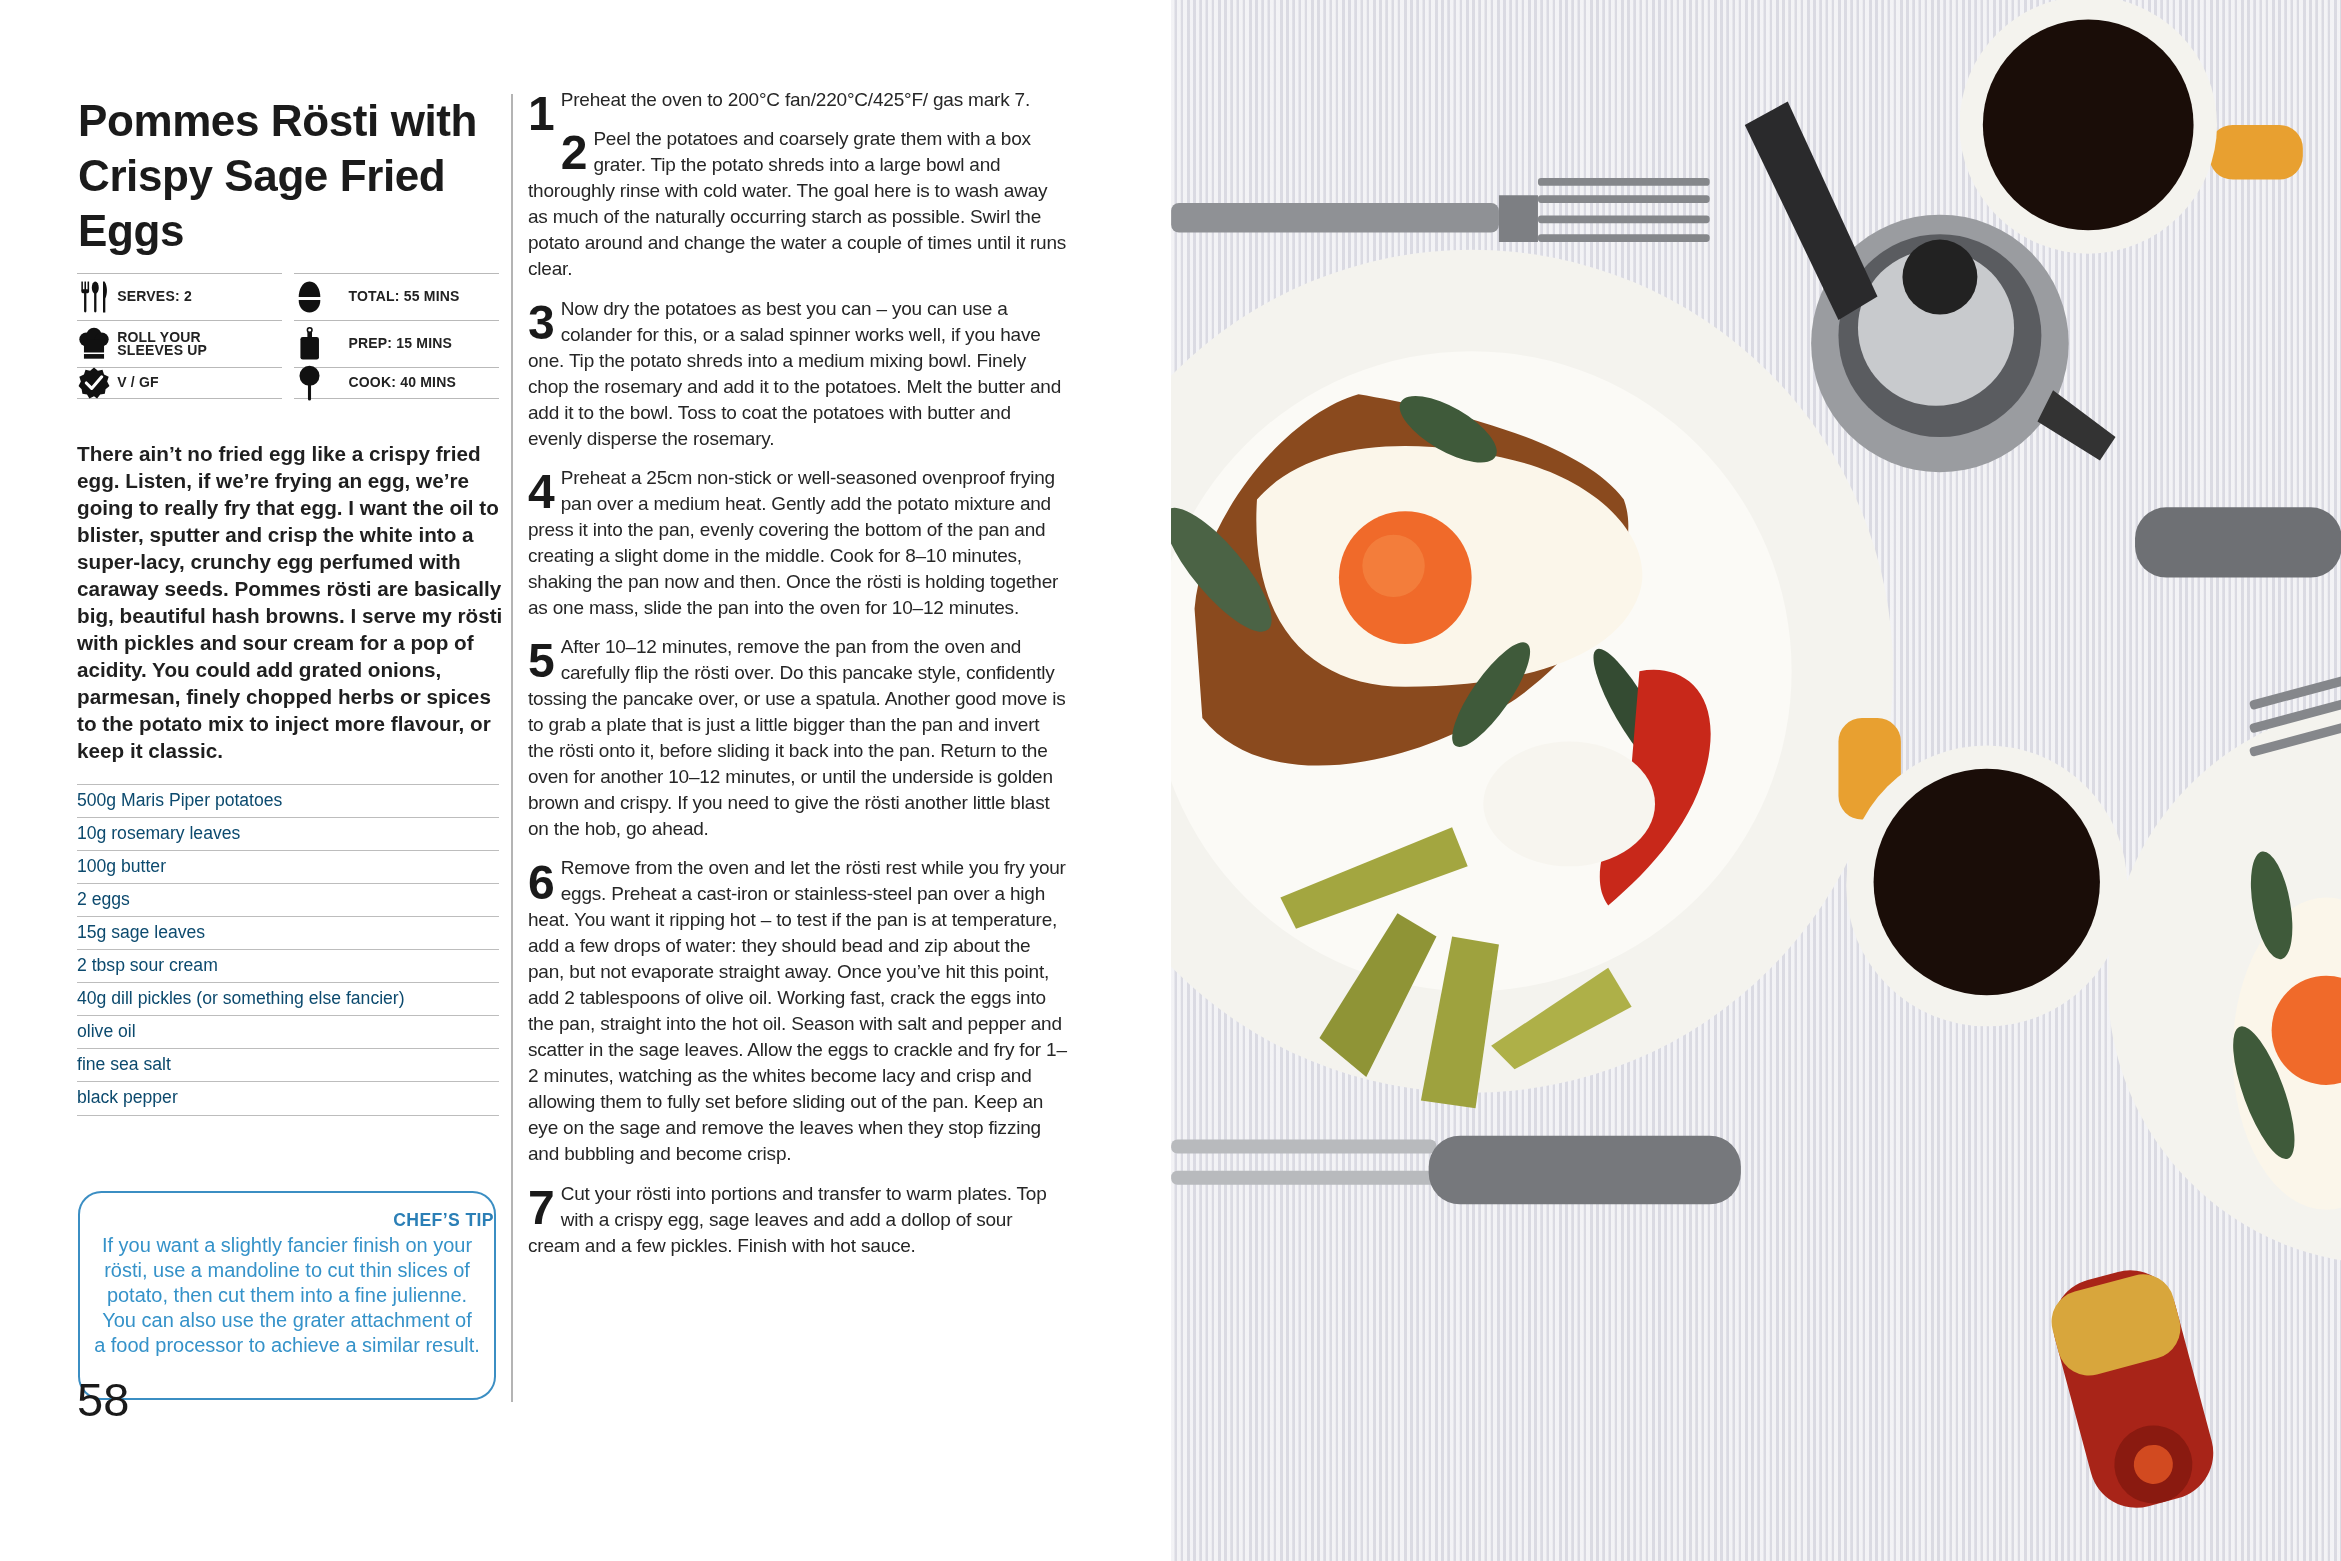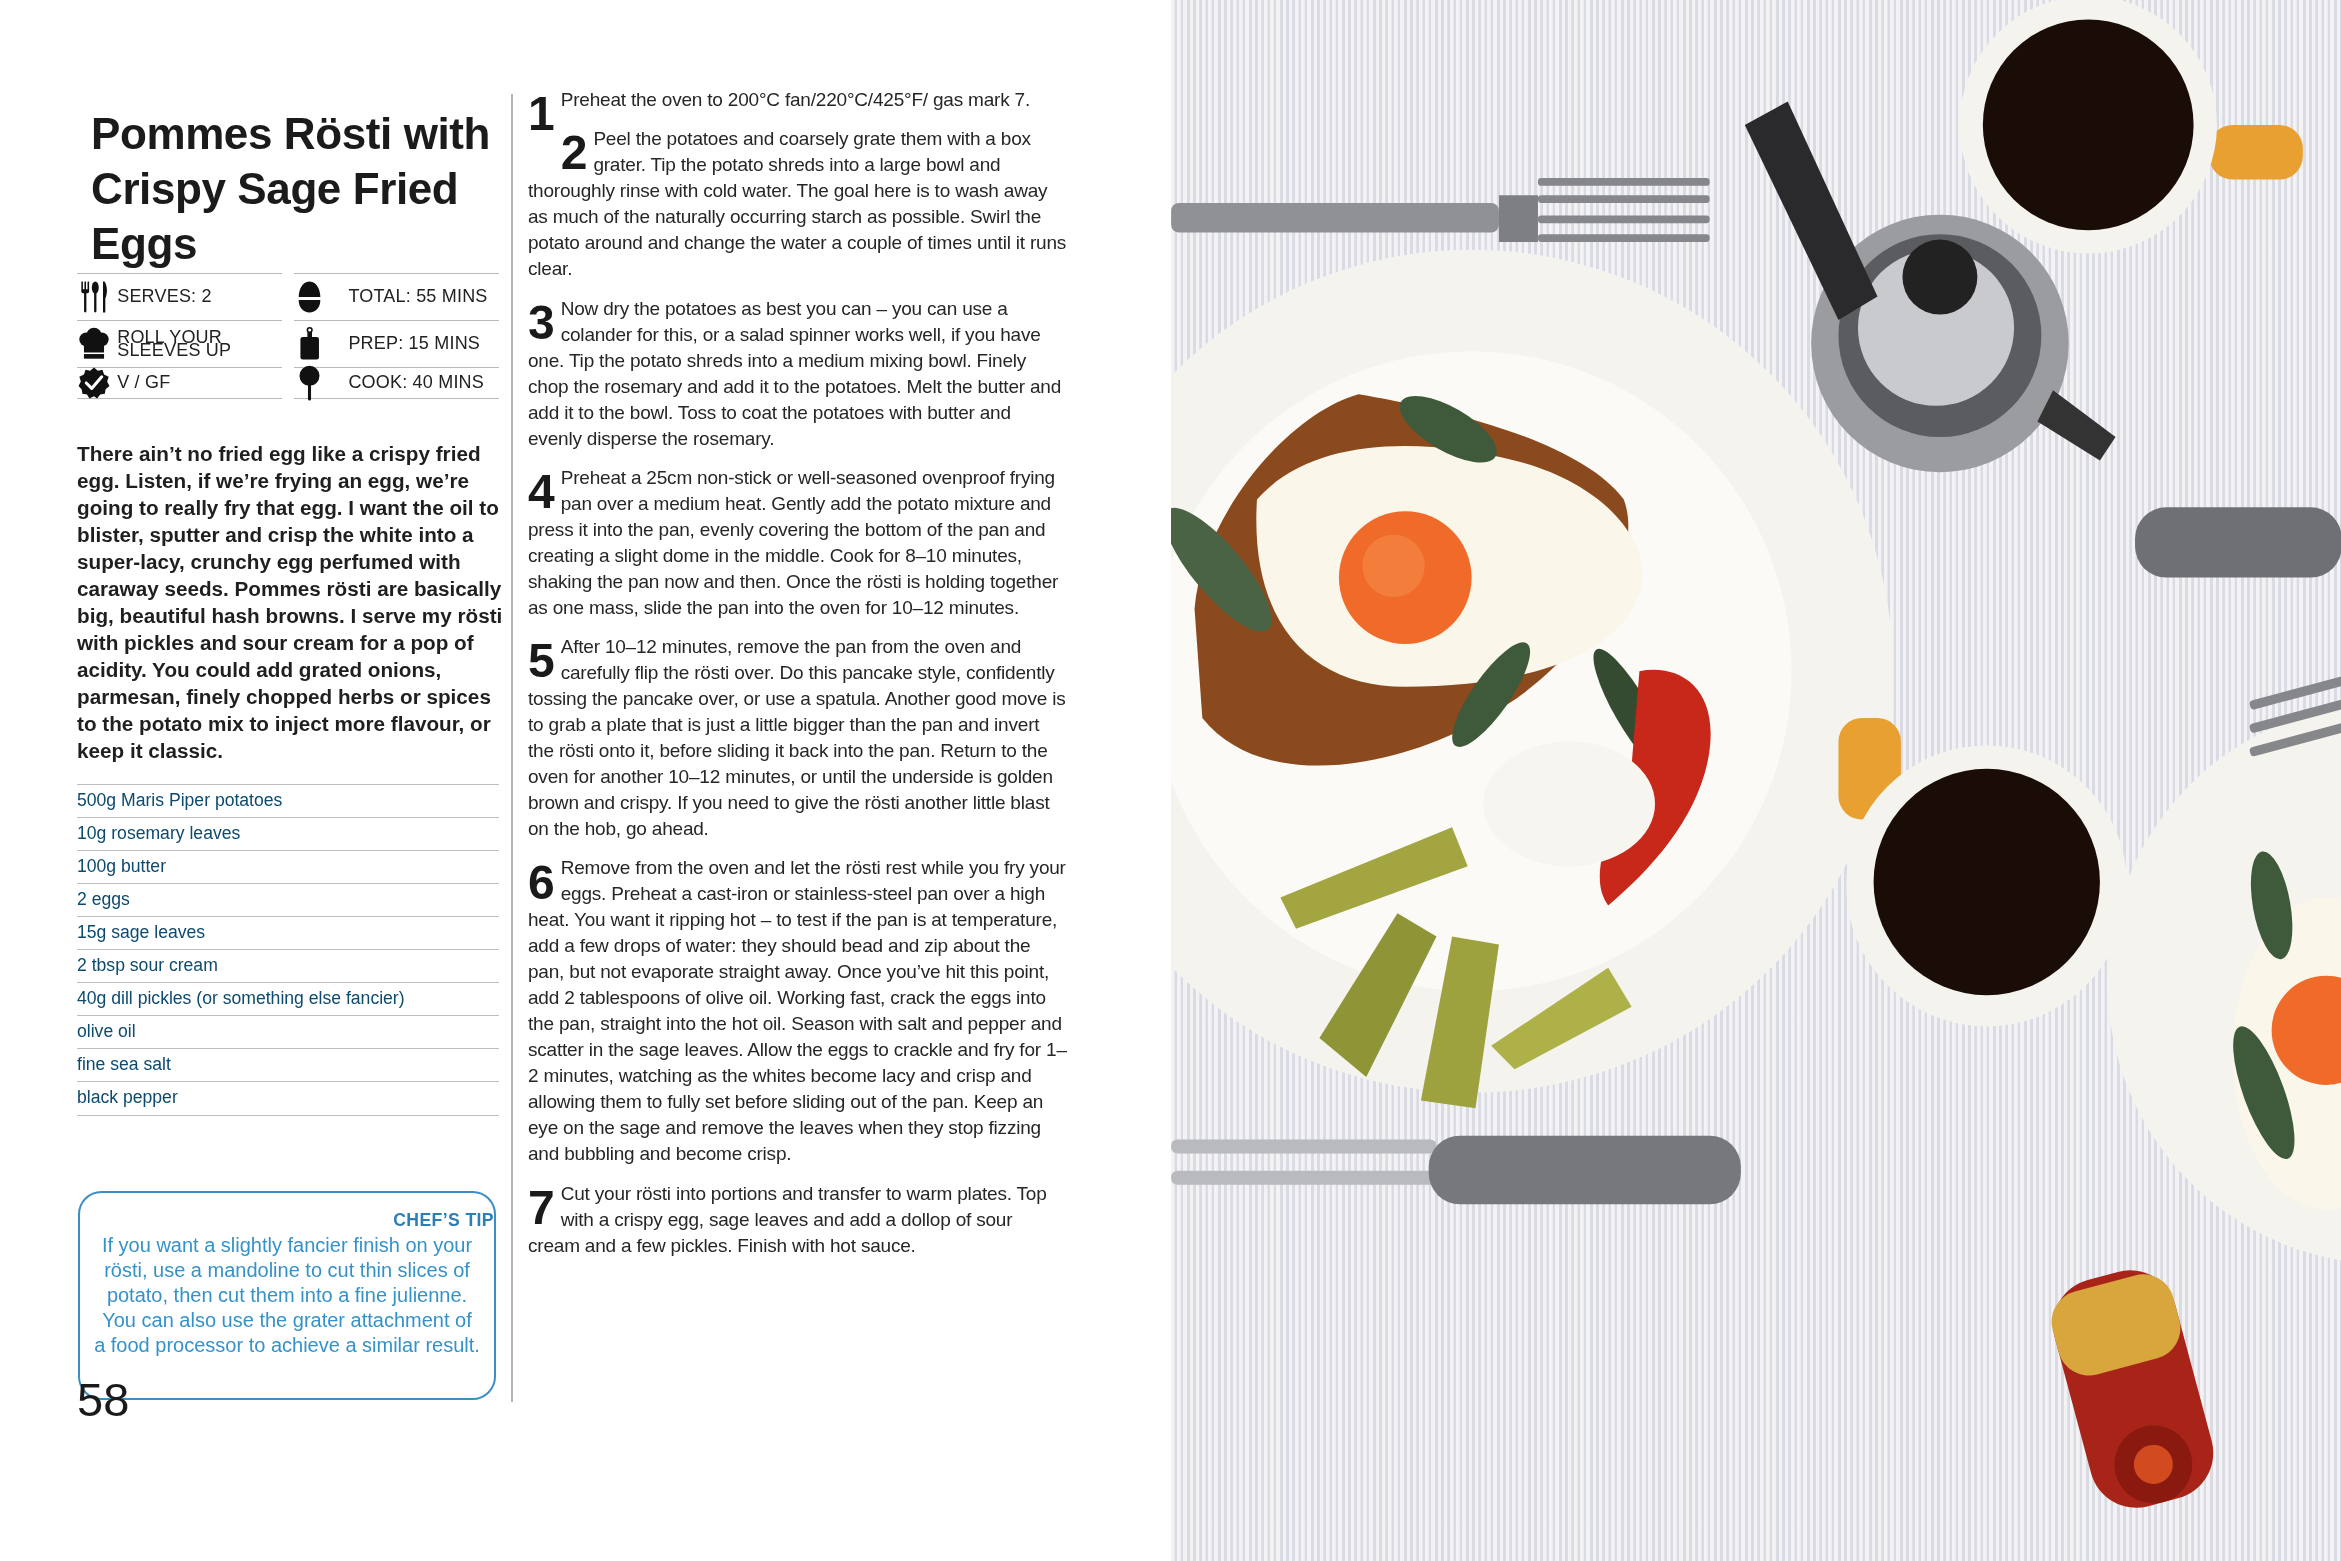--- a/index.html
+++ b/index.html
@@ -6,36 +6,36 @@
   body {
     width: 2342px; height: 1561px; position: relative; overflow: hidden;
     background: #ffffff; font-family: "Liberation Sans", sans-serif; color: #1e1e1e;
   }
   .page-left { position: absolute; left: 0; top: 0; width: 1171px; height: 1561px; background: #ffffff; }
 
   
   .title {
     position: absolute; left: 77px; top: 92px; width: 422px;
     font-family: "Liberation Sans", sans-serif; font-weight: 700;
-    font-size: 44px; line-height: 55px; letter-spacing: -0.4px; color: #1b1b1b; margin: 14px;
+    font-size: 44px; line-height: 55px; letter-spacing: -0.4px; color: #1b1b1b; margin: 1px;
   }
 
   
   .info-grid { position: absolute; left: 77px; top: 273px; width: 422px; height: 141px; }
   .info-col { position: absolute; top: 0; width: 205px; }
   .info-col.left { left: 0; }
   .info-col.right { left: 217px; }
   .info-row {
     height: 47px; border-top: 1.6px solid #b9b9b9; display: flex; align-items: center; box-sizing: border-box;
   }
   .info-col .info-row:last-child { border-bottom: 1.6px solid #b9b9b9; height: 32px; }
   .info-icon { width: 34px; height: 34px; display: flex; align-items: center; justify-content: center; margin-right: 6.2px; flex: none; }
   .info-col.right .info-icon { width: 31px; margin-right: 23.4px; }
   .info-label {
-    font-weight: 400; font-size: 18px; line-height: 13.3px; letter-spacing: 0.2px; color: #222;
+    font-weight: 700; font-size: 14px; line-height: 13.3px; letter-spacing: 0.2px; color: #222;
     text-transform: uppercase; white-space: pre-line;
   }
 
   
   .intro {
     position: absolute; left: 77px; top: 440px; width: 428px;
     font-weight: 700; font-size: 20.7px; line-height: 27px; color: #1f1f1f; margin: 0;
   }
 
   

